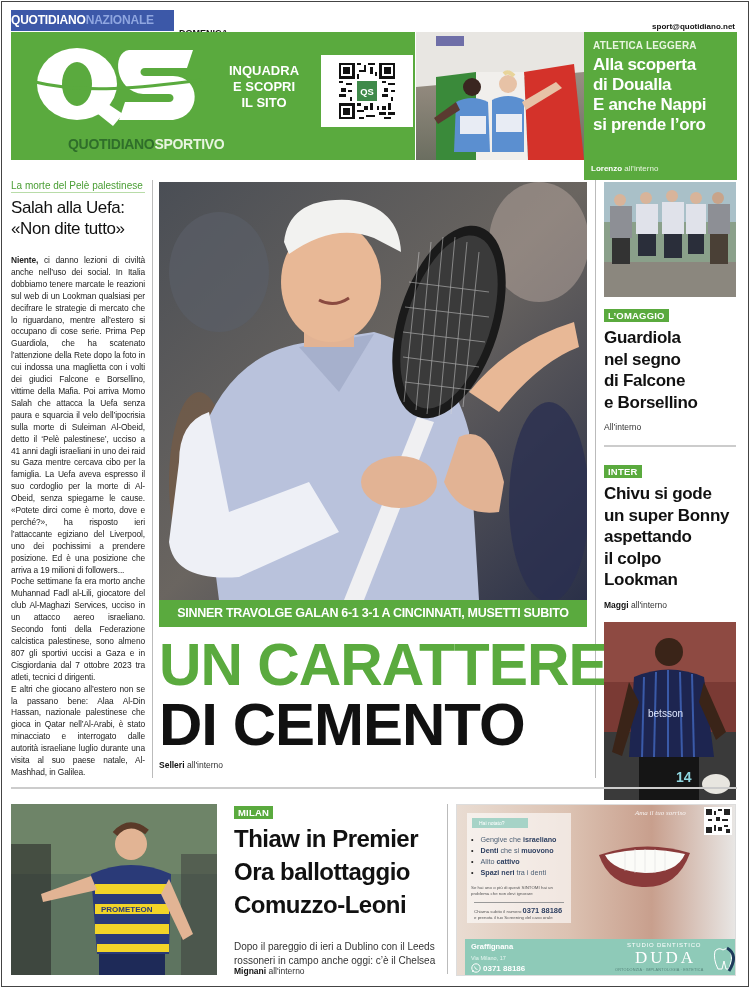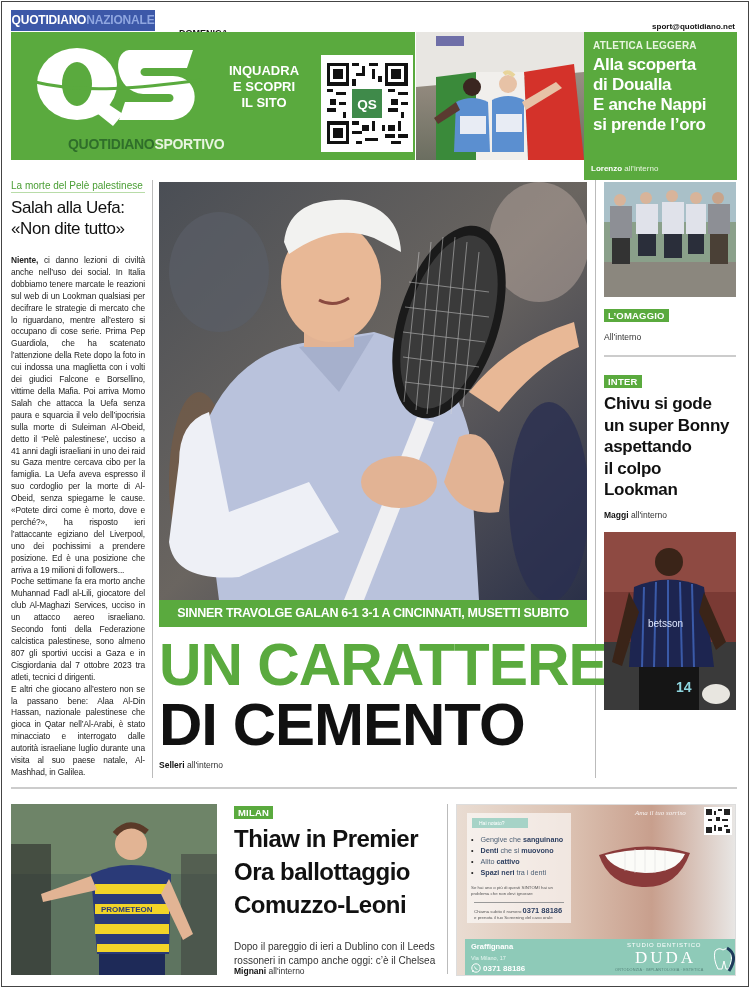--- a/index.html
+++ b/index.html
@@ -1,33 +1,33 @@
 <!DOCTYPE html>
 <html><head>
 <meta charset="utf-8">
 <style>
   * { box-sizing: border-box; margin: 0; padding: 0; }
   html, body { width: 750px; height: 988px; background: #fff; overflow: hidden; }
   body { font-family: "Liberation Sans", "DejaVu Sans", sans-serif; color: #111; position: relative; }
   .frame { position: absolute; left: 1px; top: 1px; width: 748px; height: 986px; border: 1px solid #444; background: #fff; }
 
   
-  .qn-bar { position: absolute; left: 11px; top: 10px; width: 144px; height: 21px; background: #3c58a8; color: #fff; font-weight: bold; font-size: 12px; line-height: 21px; text-align: center; letter-spacing: -0.2px; }
+  .qn-bar { position: absolute; left: 11px; top: 10px; width: 163px; height: 21px; background: #3c58a8; color: #fff; font-weight: bold; font-size: 12px; line-height: 21px; letter-spacing: -0.2px; }
   .qn-bar .light { color: #8fa6e0; }
   .date { position: absolute; left: 179px; top: 28px; font-size: 9px; font-weight: bold; line-height: 10px; color: #111; text-decoration: underline; }
   .email { position: absolute; right: 15px; top: 22px; font-size: 8px; font-weight: bold; color: #111; }
 
   .mast { position: absolute; left: 11px; top: 32px; width: 404px; height: 128px; background: #5aaa3e; }
   .logo { position: absolute; left: 22px; top: 10px; width: 170px; height: 84px; }
   .logo svg { width: 100%; height: 100%; }
   .qs-sub { position: absolute; left: 18px; top: 104px; font-size: 14px; font-weight: bold; letter-spacing: -0.3px; margin-left: 39px; }
   .qs-sub .dark { color: #2f6e2a; }
   .qs-sub .light { color: #e8f5e0; }
   .inquadra { position: absolute; left: 208px; top: 31px; width: 90px; text-align: center; color: #fff; font-weight: bold; font-size: 13px; line-height: 16px; }
-  .qr-box { position: absolute; left: 310px; top: 23px; width: 92px; height: 97px; background: #fff; padding: 8px 4px; }
+  .qr-box { position: absolute; left: 310px; top: 23px; width: 92px; height: 72px; background: #fff; padding: 8px 4px; }
   .qr-box svg { width: 100%; height: 100%; }
 
   .atl-photo { position: absolute; left: 416px; top: 32px; width: 168px; height: 128px; overflow: hidden; background: linear-gradient(180deg, #d8d4cc 0%, #9a8f84 30%, #6b6e60 100%); }
   .atl-box { position: absolute; left: 584px; top: 32px; width: 153px; height: 148px; background: #5aaa3e; color: #fff; padding: 8px 6px 0 9px; }
   .atl-kicker { font-size: 10px; font-weight: bold; color: #e8f5e0; letter-spacing: 0.2px; }
   .atl-title { font-size: 17px; font-weight: bold; line-height: 20px; margin-top: 4px; letter-spacing: -0.3px; }
   .atl-sign { position: absolute; left: 7px; bottom: 7px; font-size: 8px; color: #e8f5e0; }
   .atl-sign b { color: #fff; }
 
   
@@ -298,20 +298,26 @@
           <rect x="82" y="22" width="20" height="30" fill="#e0e2ea"></rect>
           <rect x="84" y="52" width="16" height="20" fill="#2a2e3a"></rect>
         <circle cx="114" cy="16" r="6" fill="#c8a48a"></circle>
           <rect x="104" y="22" width="22" height="30" fill="#8d8f95"></rect>
           <rect x="106" y="52" width="18" height="30" fill="#4a4036"></rect>
       </g>
     </svg>
   </div>
   <div style="margin-top:8px;">
     <span class="tag">L’OMAGGIO</span>
+    <div class="rt-title">
+      <div>Guardiola</div>
+      <div>nel segno</div>
+      <div>di Falcone</div>
+      <div>e Borsellino</div>
+    </div>
     <div class="rt-sign">All’interno</div>
   </div>
   <div class="hsep" style="margin-top:13px;"></div>
   <div style="margin-top:14px;">
     <span class="tag">INTER</span>
     <div class="rt-title">
       <div>Chivu si gode</div>
       <div>un super Bonny</div>
       <div>aspettando</div>
       <div>il colpo Lookman</div>
@@ -413,21 +419,21 @@
           <rect x="4" y="8" width="1" height="3"></rect>
           <rect x="6" y="9" width="2" height="2"></rect>
           <rect x="9" y="8" width="2" height="1"></rect>
           <rect x="10" y="10" width="2" height="2"></rect>
       </g>
     </svg>
   </div>
   <div class="ad-panel"></div>
   <div class="ad-pill">Hai notato?</div>
   <ul class="ad-list">
-    <li><b></b><span>Gengive che </span><b>sanguinano</b></li>
+    <li><b></b><span>Gengive che </span><b>israeliano</b></li>
     <li><b>Denti</b><span> che si </span><b>muovono</b></li>
     <li><b></b><span>Alito </span><b>cattivo</b></li>
     <li><b>Spazi neri</b><span> tra i denti</span><b></b></li>
   </ul>
   <div class="ad-small">Se hai uno o più di questi SINTOMI hai un problema che non devi ignorare</div>
   <div class="ad-phone-row">
     <span>Chiama subito il numero</span> <b>0371 88186</b><br>
     <span>e prenota il tuo Screening del cavo orale</span>
   </div>
   <div class="ad-bottom">

